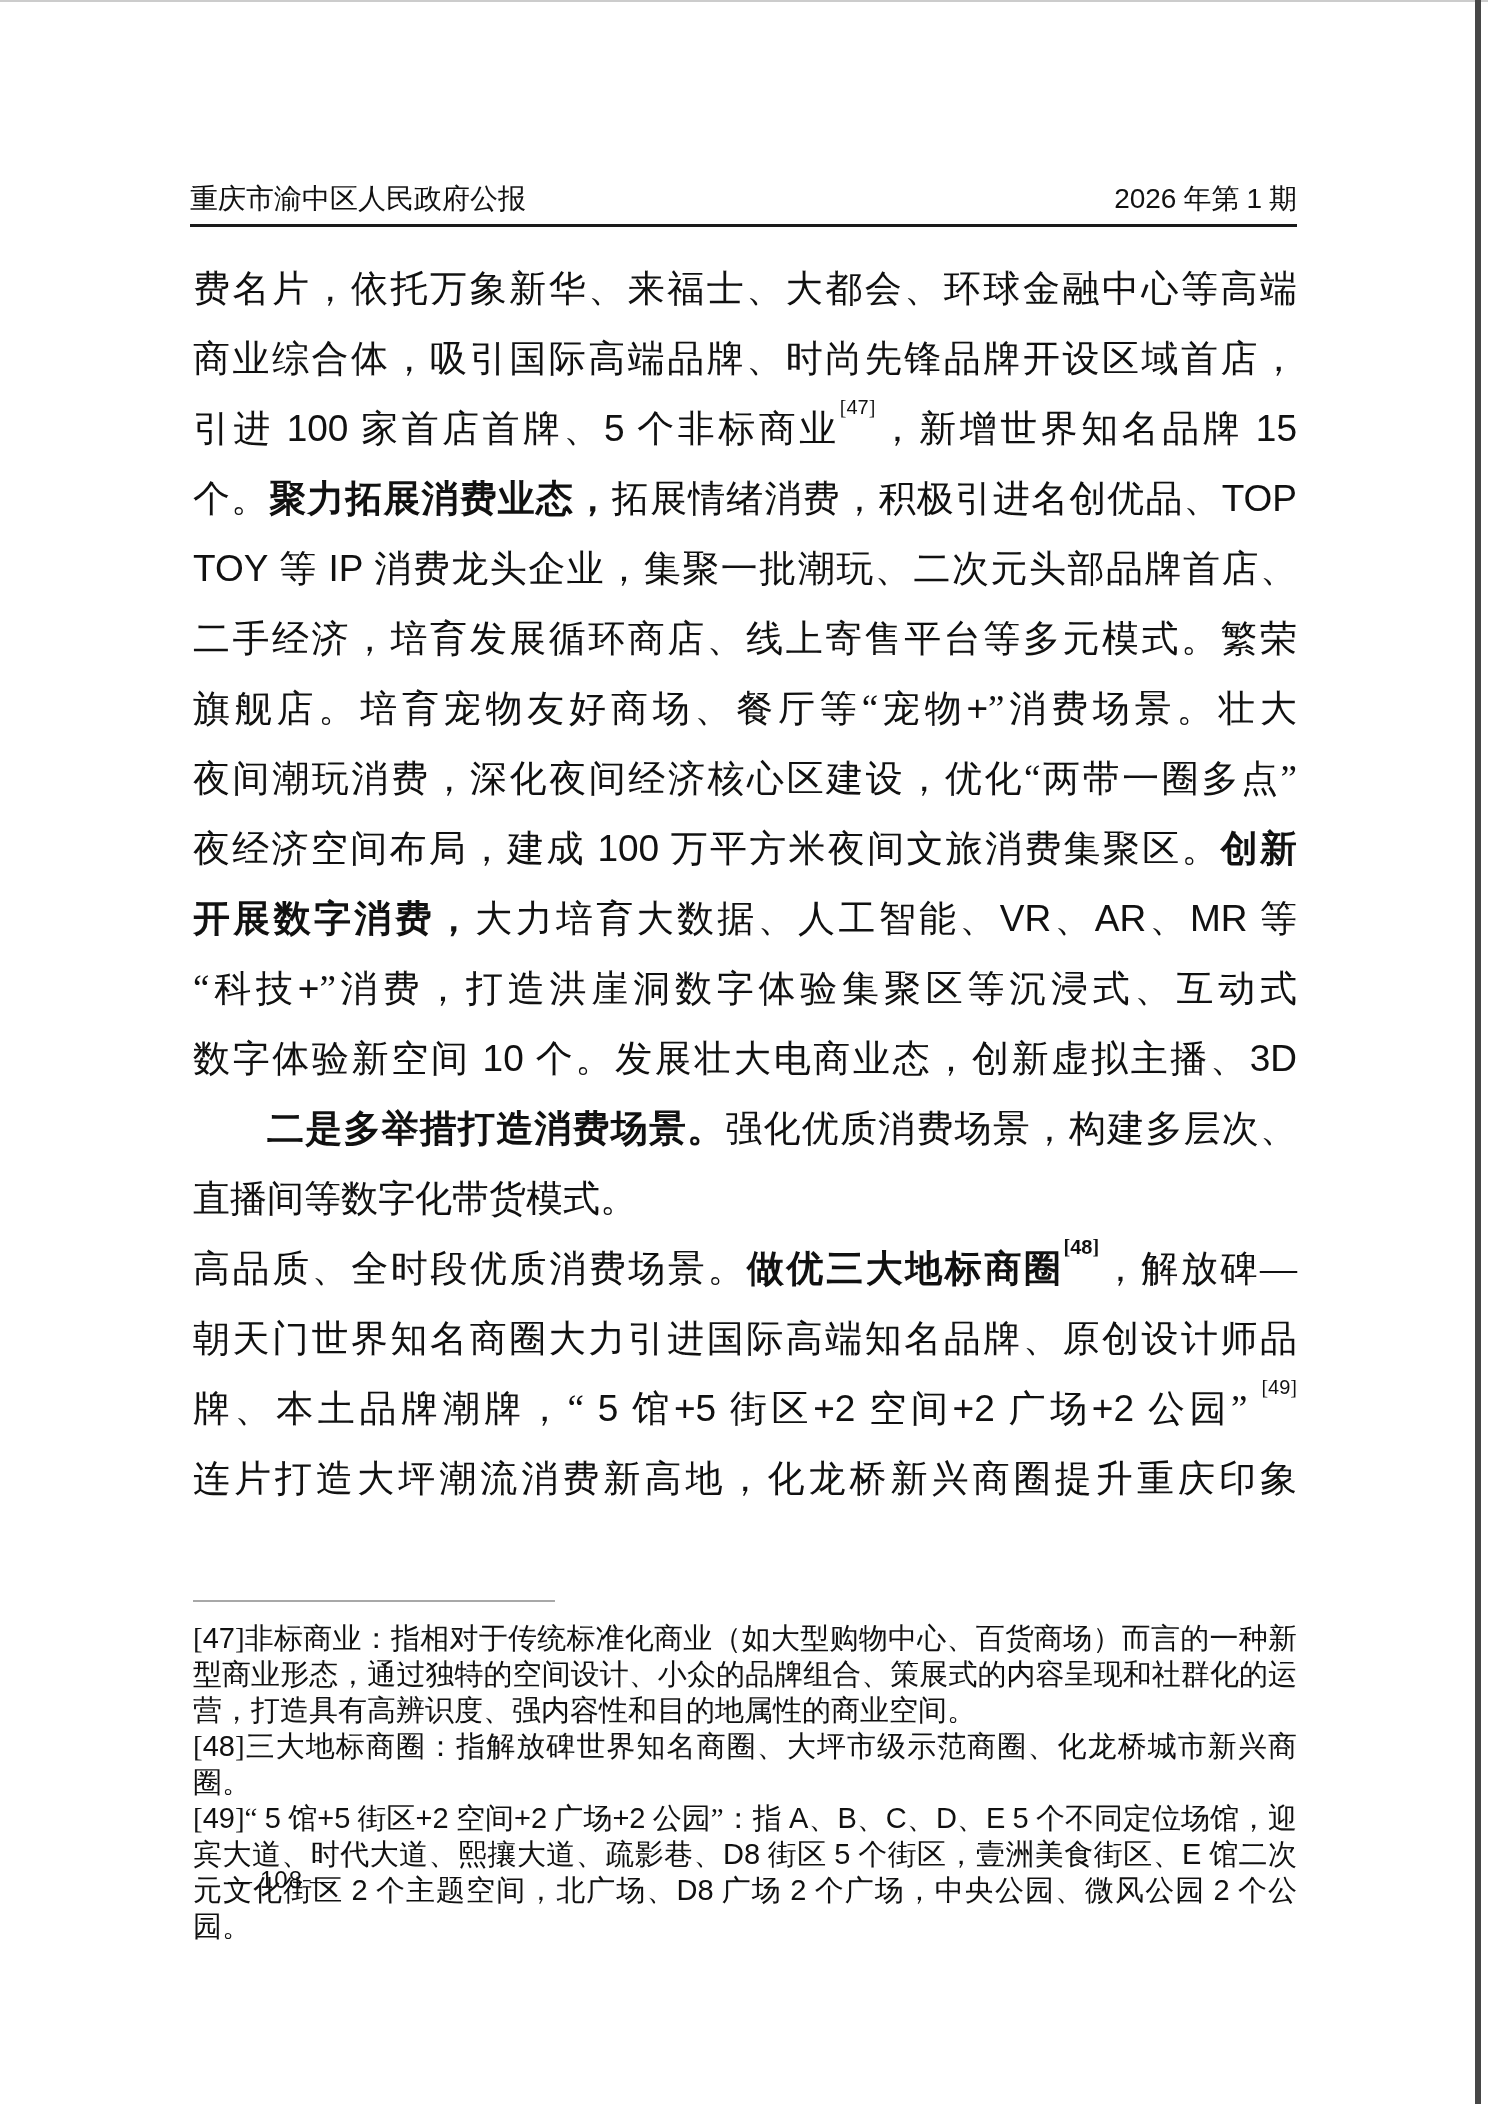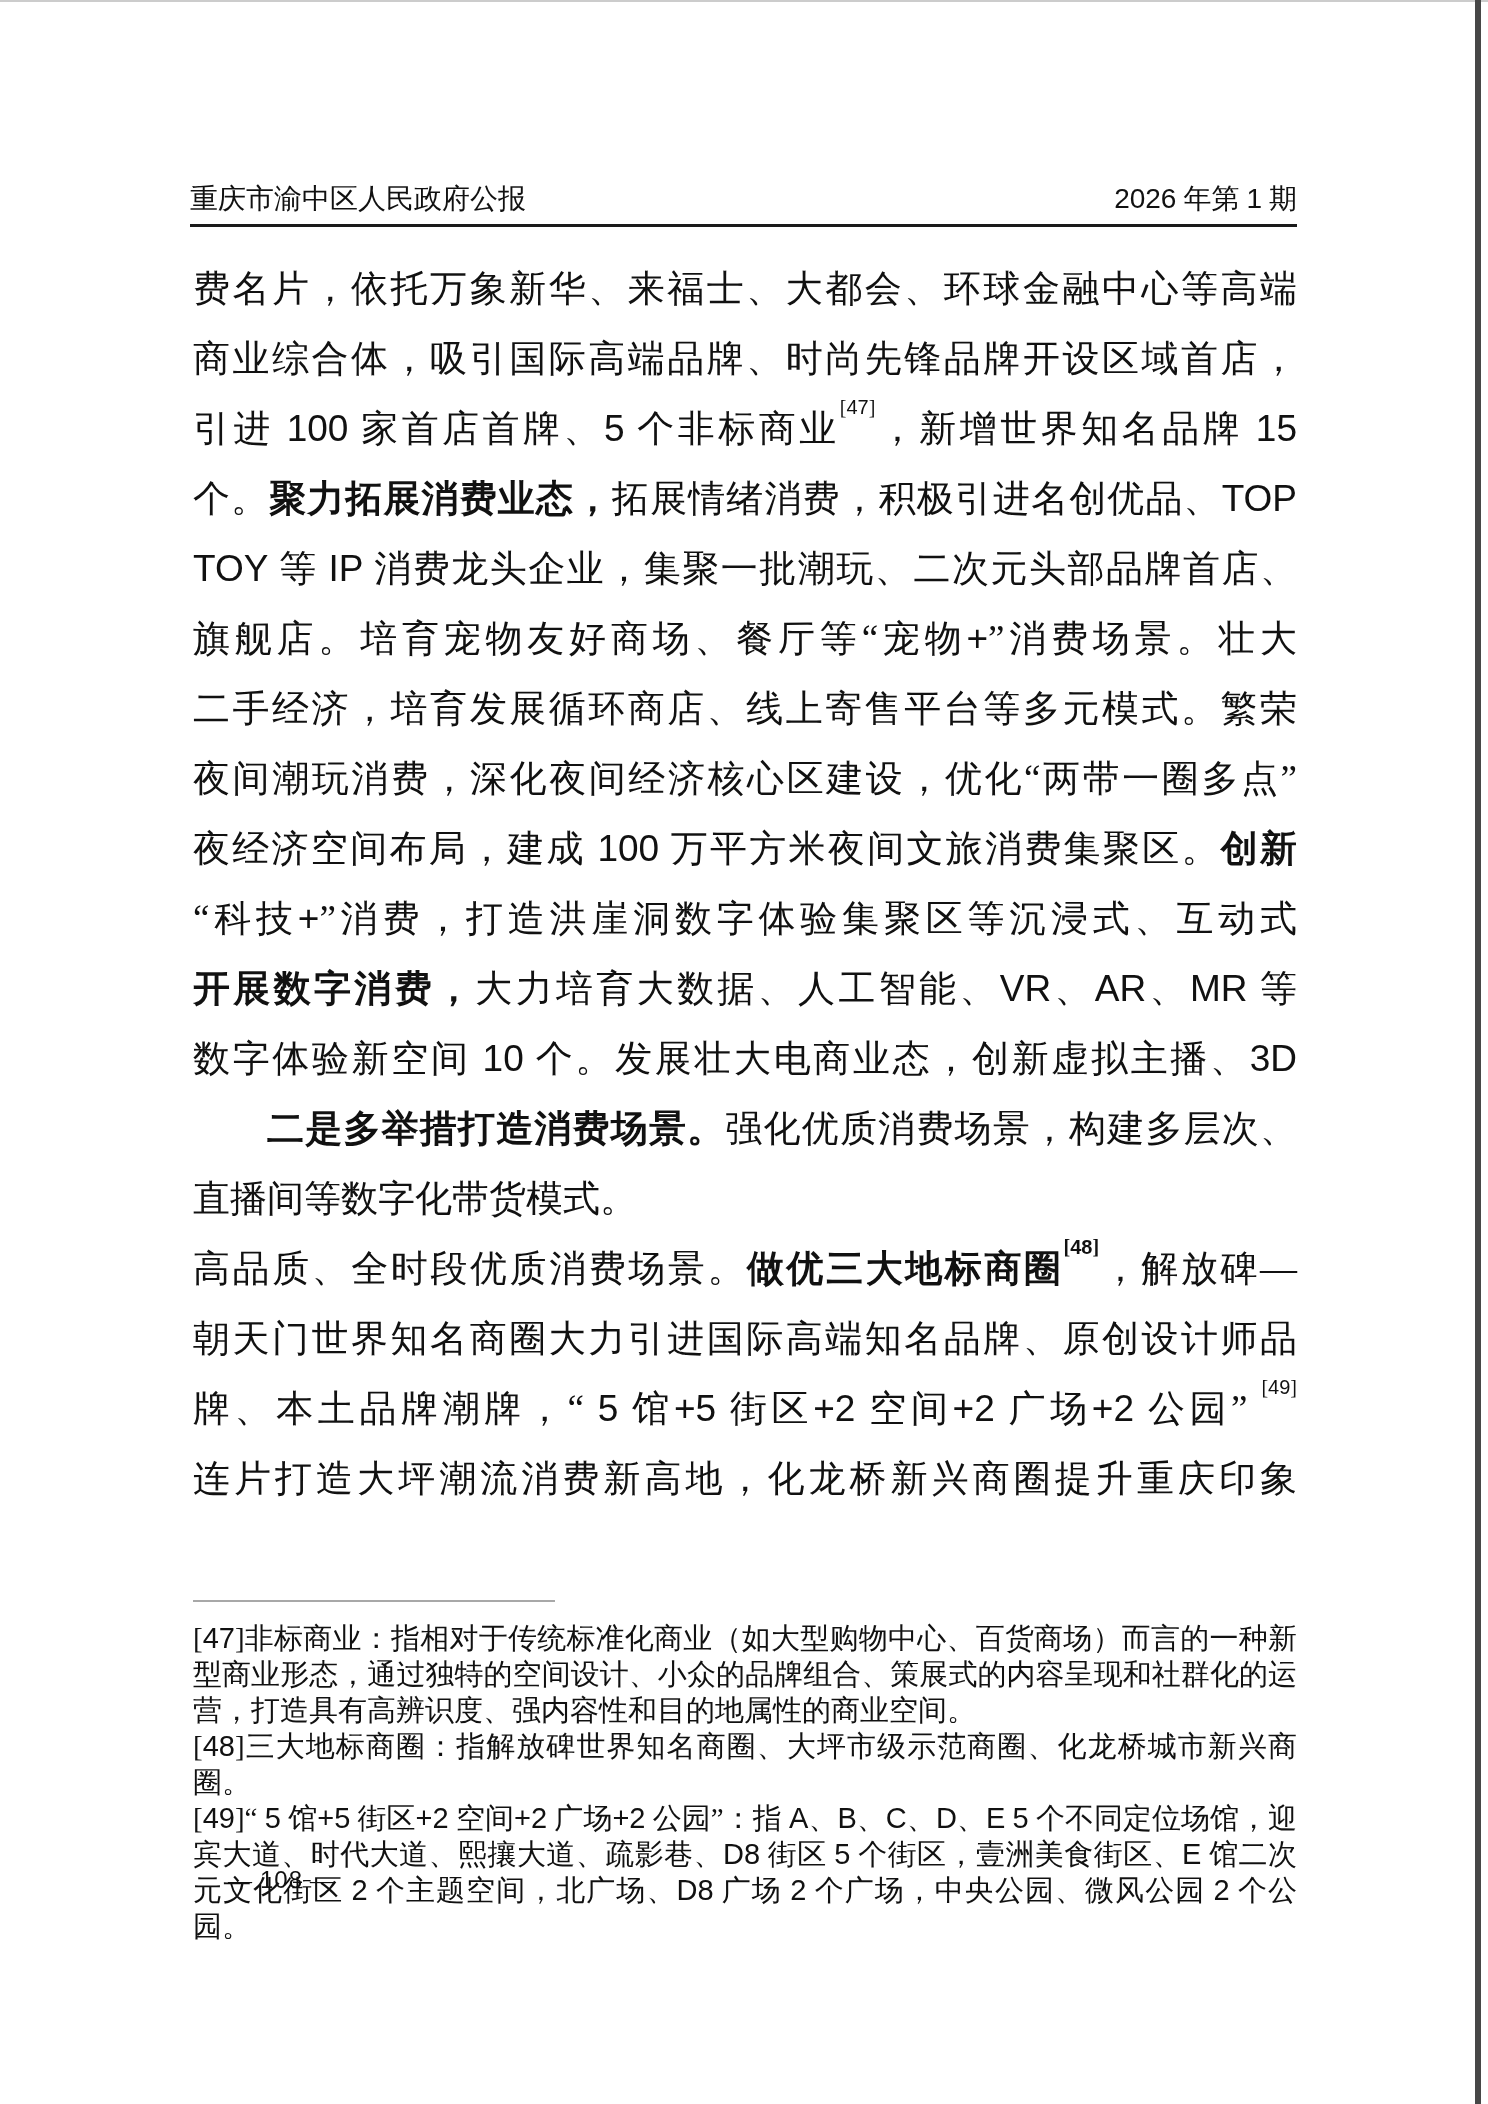--- a/index.html
+++ b/index.html
@@ -50,26 +50,26 @@
   <span class="latinize"><span class="lat">2026</span> 年第 <span class="lat">1</span> 期</span>
 </div>
 <div class="header-rule"></div>
 
 <div class="body-text">
     <div class="line"><span class="seg latinize">费名片，依托万象新华、来福士、大都会、环球金融中心等高端</span></div>
     <div class="line"><span class="seg latinize">商业综合体，吸引国际高端品牌、时尚先锋品牌开设区域首店，</span></div>
     <div class="line"><span class="seg latinize">引进 <span class="lat">100</span> 家首店首牌、<span class="lat">5</span> 个非标商业</span><sup class="seg latinize">[<span class="lat">47</span>]</sup><span class="seg latinize">，新增世界知名品牌 <span class="lat">15</span></span></div>
     <div class="line"><span class="seg latinize">个。</span><span class="seg latinize b">聚力拓展消费业态，</span><span class="seg latinize">拓展情绪消费，积极引进名创优品、<span class="lat">TOP</span></span></div>
     <div class="line"><span class="seg latinize"><span class="lat">TOY</span> 等 <span class="lat">IP</span> 消费龙头企业，集聚一批潮玩、二次元头部品牌首店、</span></div>
+    <div class="line"><span class="seg latinize">二手经济，培育发展循环商店、线上寄售平台等多元模式。繁荣</span></div>
     <div class="line"><span class="seg latinize">旗舰店。培育宠物友好商场、餐厅等“宠物<span class="lat">+</span>”消费场景。壮大</span></div>
-    <div class="line"><span class="seg latinize">二手经济，培育发展循环商店、线上寄售平台等多元模式。繁荣</span></div>
     <div class="line"><span class="seg latinize">夜间潮玩消费，深化夜间经济核心区建设，优化“两带一圈多点”</span></div>
     <div class="line"><span class="seg latinize">夜经济空间布局，建成 <span class="lat">100</span> 万平方米夜间文旅消费集聚区。</span><span class="seg latinize b">创新</span></div>
+    <div class="line"><span class="seg latinize b">开展数字消费，</span><span class="seg latinize">大力培育大数据、人工智能、<span class="lat">VR</span>、<span class="lat">AR</span>、<span class="lat">MR</span> 等</span></div>
     <div class="line"><span class="seg latinize">“科技<span class="lat">+</span>”消费，打造洪崖洞数字体验集聚区等沉浸式、互动式</span></div>
-    <div class="line"><span class="seg latinize b">开展数字消费，</span><span class="seg latinize">大力培育大数据、人工智能、<span class="lat">VR</span>、<span class="lat">AR</span>、<span class="lat">MR</span> 等</span></div>
     <div class="line"><span class="seg latinize">数字体验新空间 <span class="lat">10</span> 个。发展壮大电商业态，创新虚拟主播、<span class="lat">3D</span></span></div>
     <div class="line indent"><span class="seg latinize b">二是多举措打造消费场景。</span><span class="seg latinize">强化优质消费场景，构建多层次、</span></div>
     <div class="line nojust"><span class="seg latinize">直播间等数字化带货模式。</span></div>
     <div class="line"><span class="seg latinize">高品质、全时段优质消费场景。</span><span class="seg latinize b">做优三大地标商圈</span><sup class="seg latinize b">[<span class="lat">48</span>]</sup><span class="seg latinize">，解放碑—</span></div>
     <div class="line"><span class="seg latinize">朝天门世界知名商圈大力引进国际高端知名品牌、原创设计师品</span></div>
     <div class="line"><span class="seg latinize">牌、本土品牌潮牌，“ <span class="lat">5</span> 馆<span class="lat">+5</span> 街区<span class="lat">+2</span> 空间<span class="lat">+2</span> 广场<span class="lat">+2</span> 公园” </span><sup class="seg latinize">[<span class="lat">49</span>]</sup></div>
     <div class="line"><span class="seg latinize">连片打造大坪潮流消费新高地，化龙桥新兴商圈提升重庆印象</span></div>
   </div>
 
 <div class="footnote-separator"></div>

